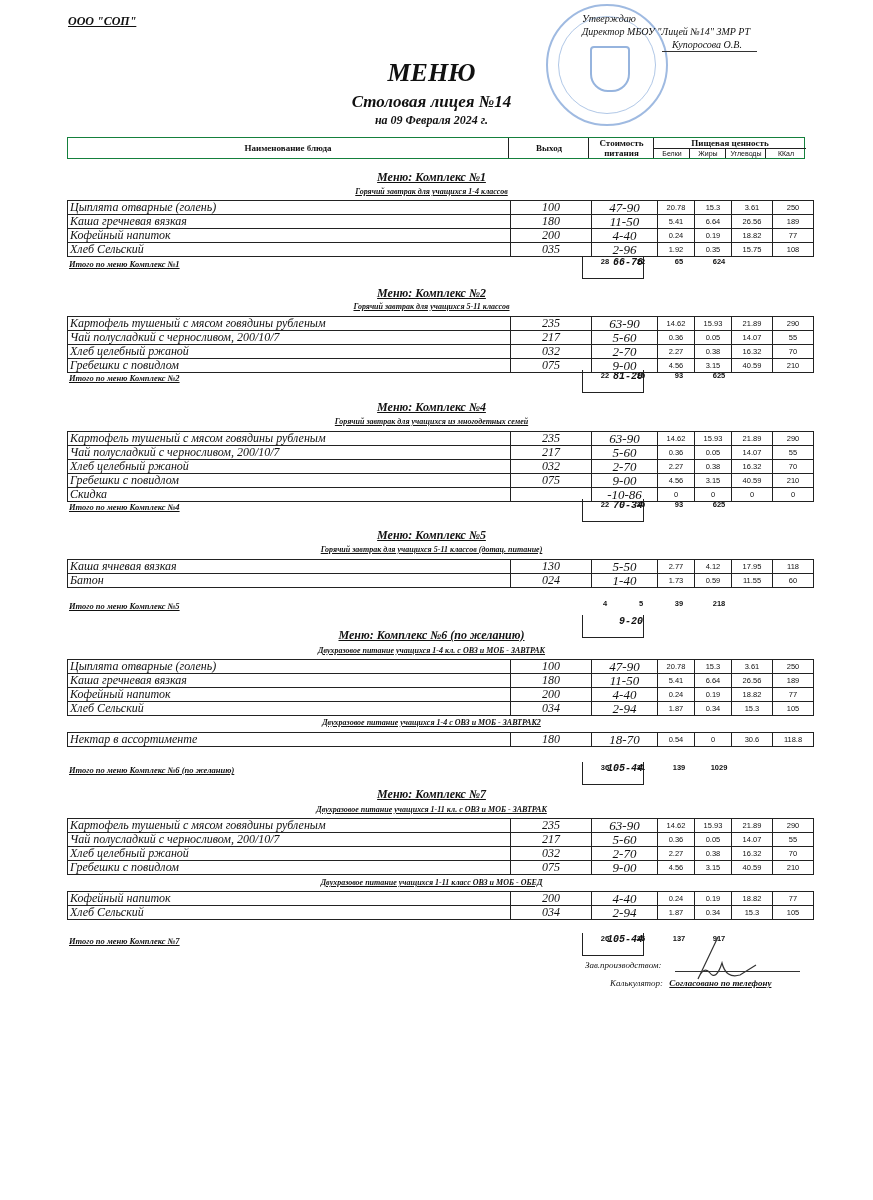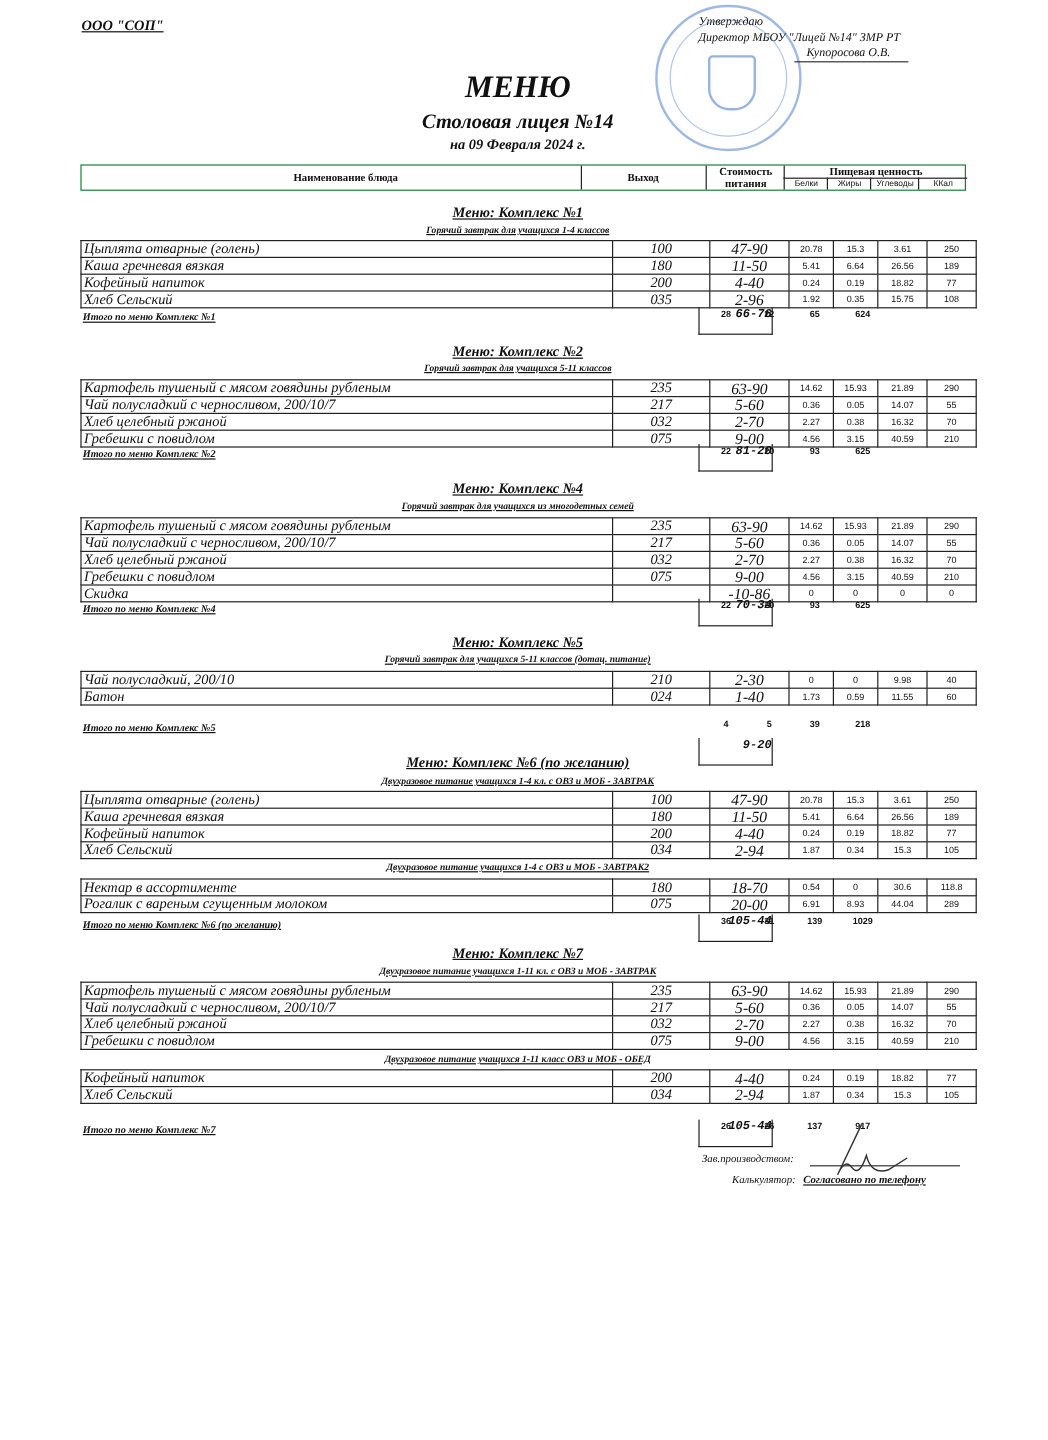--- a/index.html
+++ b/index.html
@@ -13,21 +13,21 @@
   .stamp::after { content:""; position:absolute; left:10px; top:10px; right:10px; bottom:10px; border-radius:50%; border:1px solid rgba(80,130,200,0.45); }
   .stamp .shield { position:absolute; left:42px; top:40px; width:36px; height:42px; border:2px solid rgba(80,130,200,0.6); border-radius:4px 4px 18px 18px; }
   .title { left:0; width:873px; text-align:center; font-style:italic; font-weight:bold; }
   .t1 { top:58px; font-size:26px; left:-5px; }
   .t2 { top:92px; font-size:17px; left:-5px; }
   .t3 { top:113px; font-size:12px; left:-5px; }
 
   .hdr { left:67px; top:137px; width:738px; height:22px; border:1px solid #15803d; box-sizing:border-box; font-size:9px; font-family:"Liberation Serif", serif; font-weight:bold; }
   .hdr .c { position:absolute; top:0; height:20px; border-left:1px solid #222; display:flex; align-items:center; justify-content:center; }
   .hdr .name { left:0; width:440px; border-left:none; }
-  .hdr .out { left:416px; width:80px;padding-left:11px; }
+  .hdr .out { left:440px; width:80px; }
   .hdr .cost { left:520px; width:65px; flex-direction:column; line-height:10px; font-size:9px; }
   .hdr .nut { left:585px; width:152px; height:10px; border-bottom:1px solid #222; font-size:9px; }
   .hdr .sub { top:10px; height:10px; font-weight:normal; font-size:7px; font-family:"Liberation Sans", sans-serif; }
   .menu-title { text-align:center; font-size:12px; font-weight:bold; font-style:italic; text-decoration:underline; position:absolute; left:0; width:873px; margin-left:-5px; }
   .group-title { font-size:8px; font-weight:bold; font-style:italic; text-decoration:underline; position:absolute; left:0; width:873px; text-align:center; margin-left:-5px; }
 
   table.items { position:absolute; border-collapse:collapse; table-layout:fixed; }
   table.items td { border:1px solid #222; height:13px; padding:0; line-height:13px; }
   td.nm { width:440px; font-style:italic; font-size:12px; padding-left:2px !important; white-space:nowrap; overflow:hidden; }
   td.out { width:80px; font-style:italic; font-size:12px; text-align:center; }
@@ -231,27 +231,27 @@
     <div class="total-box" style="top: 499px;">70-34</div>
     <div class="total-n" style="left: 587px; width: 36px; top: 500px;">22</div>
     <div class="total-n" style="left: 623px; width: 36px; top: 500px;">20</div>
     <div class="total-n" style="left: 659px; width: 40px; top: 500px;">93</div>
     <div class="total-n" style="left: 699px; width: 40px; top: 500px;">625</div>
     <div class="menu-title" style="top: 528px;">Меню: Комплекс №5</div>
     <div class="group-title" style="top: 545px;">Горячий завтрак для учащихся 5-11 классов (дотац. питание)</div>
     <table class="items" style="left: 67px; top: 559px;">
       <tbody>
         <tr>
-          <td class="nm">Чай полусладкий, 200/10</td>
-          <td class="out">210</td>
-          <td class="cost">2-30</td>
-          <td class="n">0</td>
-          <td class="n">0</td>
-          <td class="n nw">9.98</td>
-          <td class="n nw">40</td>
+          <td class="nm">Каша ячневая вязкая</td>
+          <td class="out">130</td>
+          <td class="cost">5-50</td>
+          <td class="n">2.77</td>
+          <td class="n">4.12</td>
+          <td class="n nw">17.95</td>
+          <td class="n nw">118</td>
         </tr>
         <tr>
           <td class="nm">Батон</td>
           <td class="out">024</td>
           <td class="cost">1-40</td>
           <td class="n">1.73</td>
           <td class="n">0.59</td>
           <td class="n nw">11.55</td>
           <td class="n nw">60</td>
         </tr>
@@ -309,29 +309,20 @@
     <table class="items" style="left: 67px; top: 732px;">
       <tbody>
         <tr>
           <td class="nm">Нектар в ассортименте</td>
           <td class="out">180</td>
           <td class="cost">18-70</td>
           <td class="n">0.54</td>
           <td class="n">0</td>
           <td class="n nw">30.6</td>
           <td class="n nw">118.8</td>
-        </tr>
-        <tr>
-          <td class="nm">Рогалик с вареным сгущенным молоком</td>
-          <td class="out">075</td>
-          <td class="cost">20-00</td>
-          <td class="n">6.91</td>
-          <td class="n">8.93</td>
-          <td class="n nw">44.04</td>
-          <td class="n nw">289</td>
         </tr>
       </tbody>
     </table>
     <div class="total-label" style="top: 765px;">Итого по меню Комплекс №6 (по желанию)</div>
     <div class="total-box" style="top: 762px;">105-44</div>
     <div class="total-n" style="left: 587px; width: 36px; top: 763px;">36</div>
     <div class="total-n" style="left: 623px; width: 36px; top: 763px;">31</div>
     <div class="total-n" style="left: 659px; width: 40px; top: 763px;">139</div>
     <div class="total-n" style="left: 699px; width: 40px; top: 763px;">1029</div>
     <div class="menu-title" style="top: 787px;">Меню: Комплекс №7</div>

